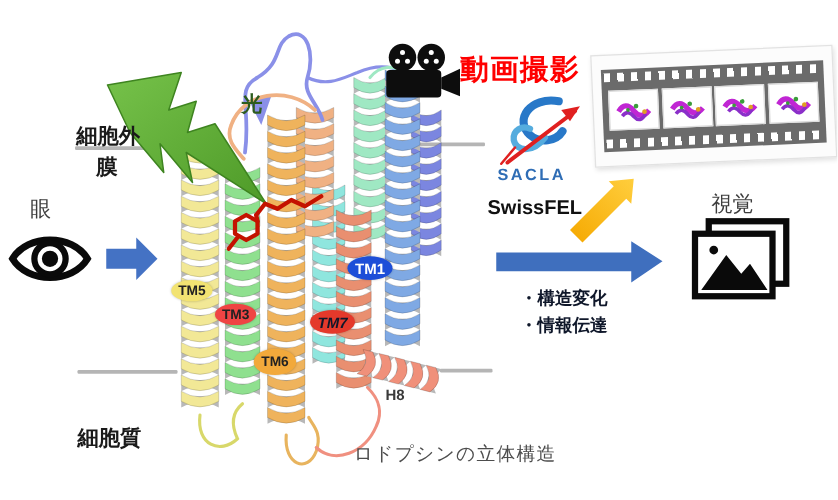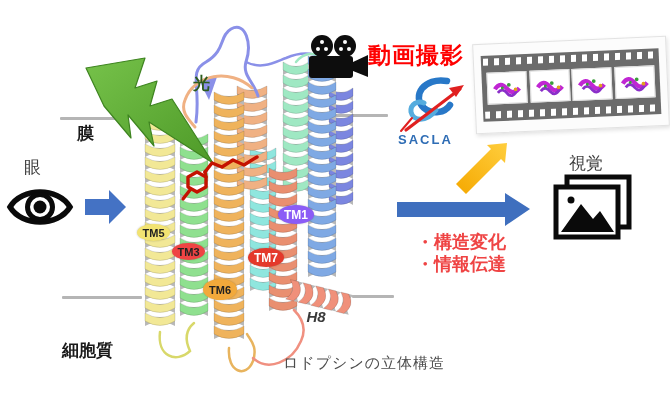--- a/index.html
+++ b/index.html
@@ -7,21 +7,21 @@
           font-family:"Liberation Sans","DejaVu Sans",sans-serif;}
   svg.layer{position:absolute;left:0;top:0;z-index:1;}
   .txt{position:absolute;z-index:3;white-space:nowrap;}
   .jp-bold{font-weight:700;color:#1a1a1a;font-size:17px;}
   .jp-reg{font-weight:400;color:#3d3d3d;font-size:17px;}
   .mline{position:absolute;height:3px;background:#b5b5b5;z-index:0;border-radius:1px;}
   .light-label{color:#2d5c1e;font-weight:700;font-size:17px;}
   .video-label{color:#FF0000;font-weight:700;font-size:23px;letter-spacing:1px;}
   .sacla-label{color:#2F6DB5;font-weight:700;font-size:13px;letter-spacing:2px;}
   .swissfel-label{color:#111;font-weight:700;font-size:16px;}
-  .bullet{color:#ef4444;font-weight:700;font-size:18px;}
+  .bullet{color:#0f172a;font-weight:700;font-size:14px;}
   .caption{color:#4d4d4d;font-size:15px;letter-spacing:1px;}
   .tm-pill{position:absolute;z-index:4;border-radius:50%;display:flex;align-items:center;
            justify-content:center;font-weight:700;box-shadow:0 0 2px rgba(0,0,0,0.25);}
   .tm-pill.nobg{box-shadow:none;}
   
   .film-panel{position:absolute;left:474px;top:40px;width:192px;height:88px;background:#fcfcfc;
               border:1px solid #e2e2e2;box-shadow:1px 2px 4px rgba(0,0,0,0.12);
               transform:rotate(-2.5deg);z-index:2;padding:0;}
   .film-strip{position:absolute;left:7px;right:7px;top:11px;bottom:11px;background:#6b6b6b;
               display:flex;flex-direction:column;justify-content:space-between;}
@@ -182,32 +182,34 @@
   <circle cx="19" cy="9" r="2" fill="#3A9D3A"></circle>
               <circle cx="26" cy="14" r="2" fill="#E0A020"></circle>
   <circle cx="12" cy="12" r="1.6" fill="#3A9D3A"></circle>
             </svg>
           </div>
         </div>
       <div class="sprockets bottom"></div>
     </div>
   </div>
 
+  <div class="txt jp-bold" style="left:61px;top:97px;">細胞外</div>
   <div class="txt jp-bold" style="left:77px;top:122px;">膜</div>
   <div class="txt jp-bold" style="left:62px;top:303px;margin-top:36px;">細胞質</div>
   <div class="txt jp-reg" style="left:24px;top:156px;">眼</div>
   <div class="txt light-label" style="left:193px;top:72px;">光</div>
   <div class="txt video-label" style="left:368px;top:40px;text-align:center;">動画撮影</div>
   <div class="txt sacla-label" style="left:398px;top:132px;">SACLA</div>
+  <div class="txt swissfel-label" style="left:390px;top:158px;">SwissFEL</div>
   <div class="txt jp-reg" style="left:559px;top:152px;margin-left:10px;">視覚</div>
   <div class="txt bullet" style="left:416px;top:230px;">・構造変化</div>
   <div class="txt bullet" style="left:416px;top:252px;">・情報伝達</div>
   <div class="txt caption" style="left:283px;top:354px;">ロドプシンの立体構造</div>
 
   <div id="pills">
       <div class="tm-pill" style="left: 137px; top: 224px; width: 33px; height: 17px; font-size: 11px; background: rgb(242, 227, 114); color: rgb(34, 34, 34); text-align: right;">TM5</div>
       <div class="tm-pill" style="left: 172px; top: 243px; width: 33px; height: 17px; font-size: 11px; background: #ef4444; color: rgb(34, 34, 34);">TM3</div>
       <div class="tm-pill" style="left: 203px; top: 279px; width: 34px; height: 21px; font-size: 11px; background: rgb(242, 169, 59); color: rgb(34, 34, 34);">TM6</div>
-      <div class="tm-pill" style="left: 248px; top: 248px; width: 36px; height: 19px; font-size: 12px; background: rgb(228, 57, 43); color: #ffffff;">TM7</div>
-      <div class="tm-pill" style="left: 278px; top: 205px; width: 36px; height: 19px; font-size: 12px; background: #8b5cf6; color: rgb(255, 255, 255);">TM1</div>
-      <div class="tm-pill nobg" style="left: 303px; top: 309px; width: 26px; height: 14px; font-size: 15px; background: transparent; color: rgb(58, 58, 58); font-style: italic;">H8</div>
+      <div class="tm-pill" style="left: 248px; top: 248px; width: 36px; height: 19px; font-size: 12px; background: rgb(228, 57, 43); color: #0f172a; font-style: italic;">TM7</div>
+      <div class="tm-pill" style="left: 278px; top: 205px; width: 36px; height: 19px; font-size: 12px; background: #1d4ed8; color: rgb(255, 255, 255);">TM1</div>
+      <div class="tm-pill nobg" style="left: 303px; top: 309px; width: 26px; height: 14px; font-size: 12px; background: transparent; color: rgb(58, 58, 58);">H8</div>
     </div>
 </div>
 
 </body></html>

